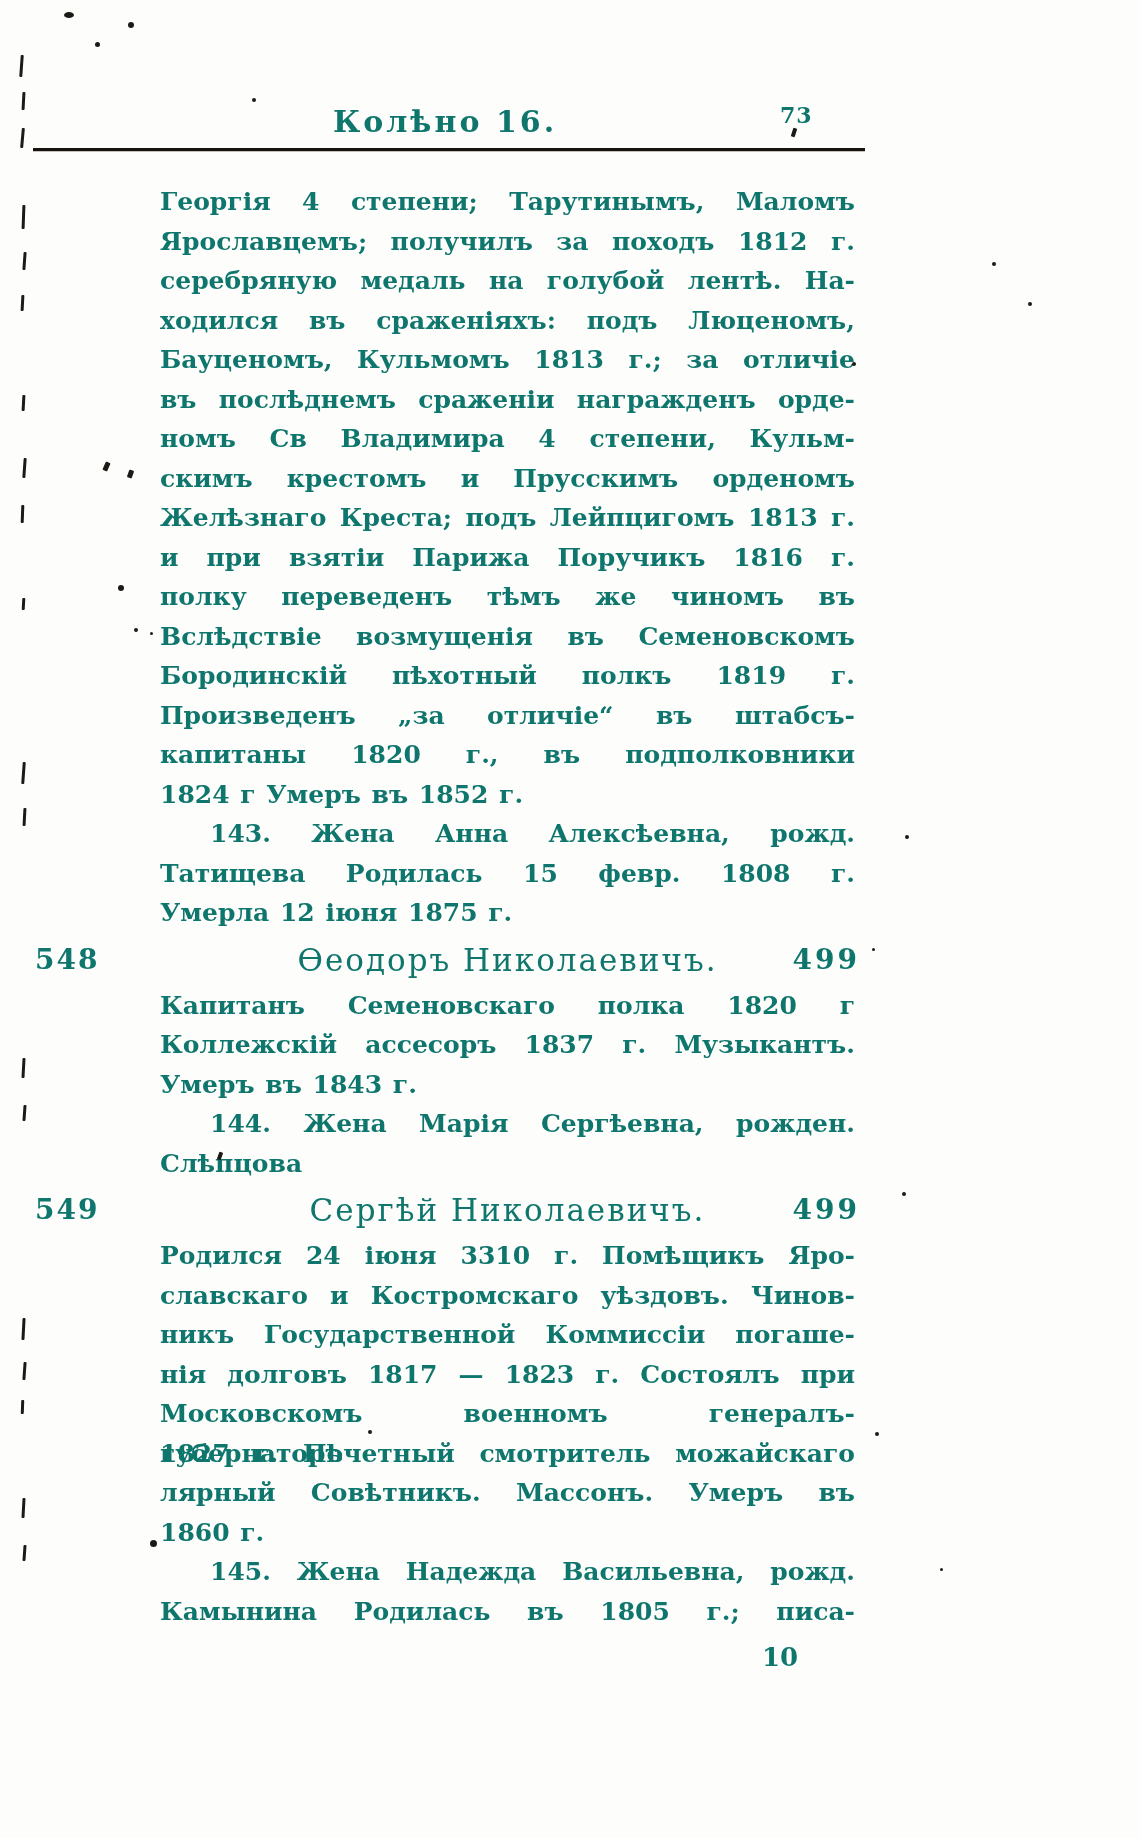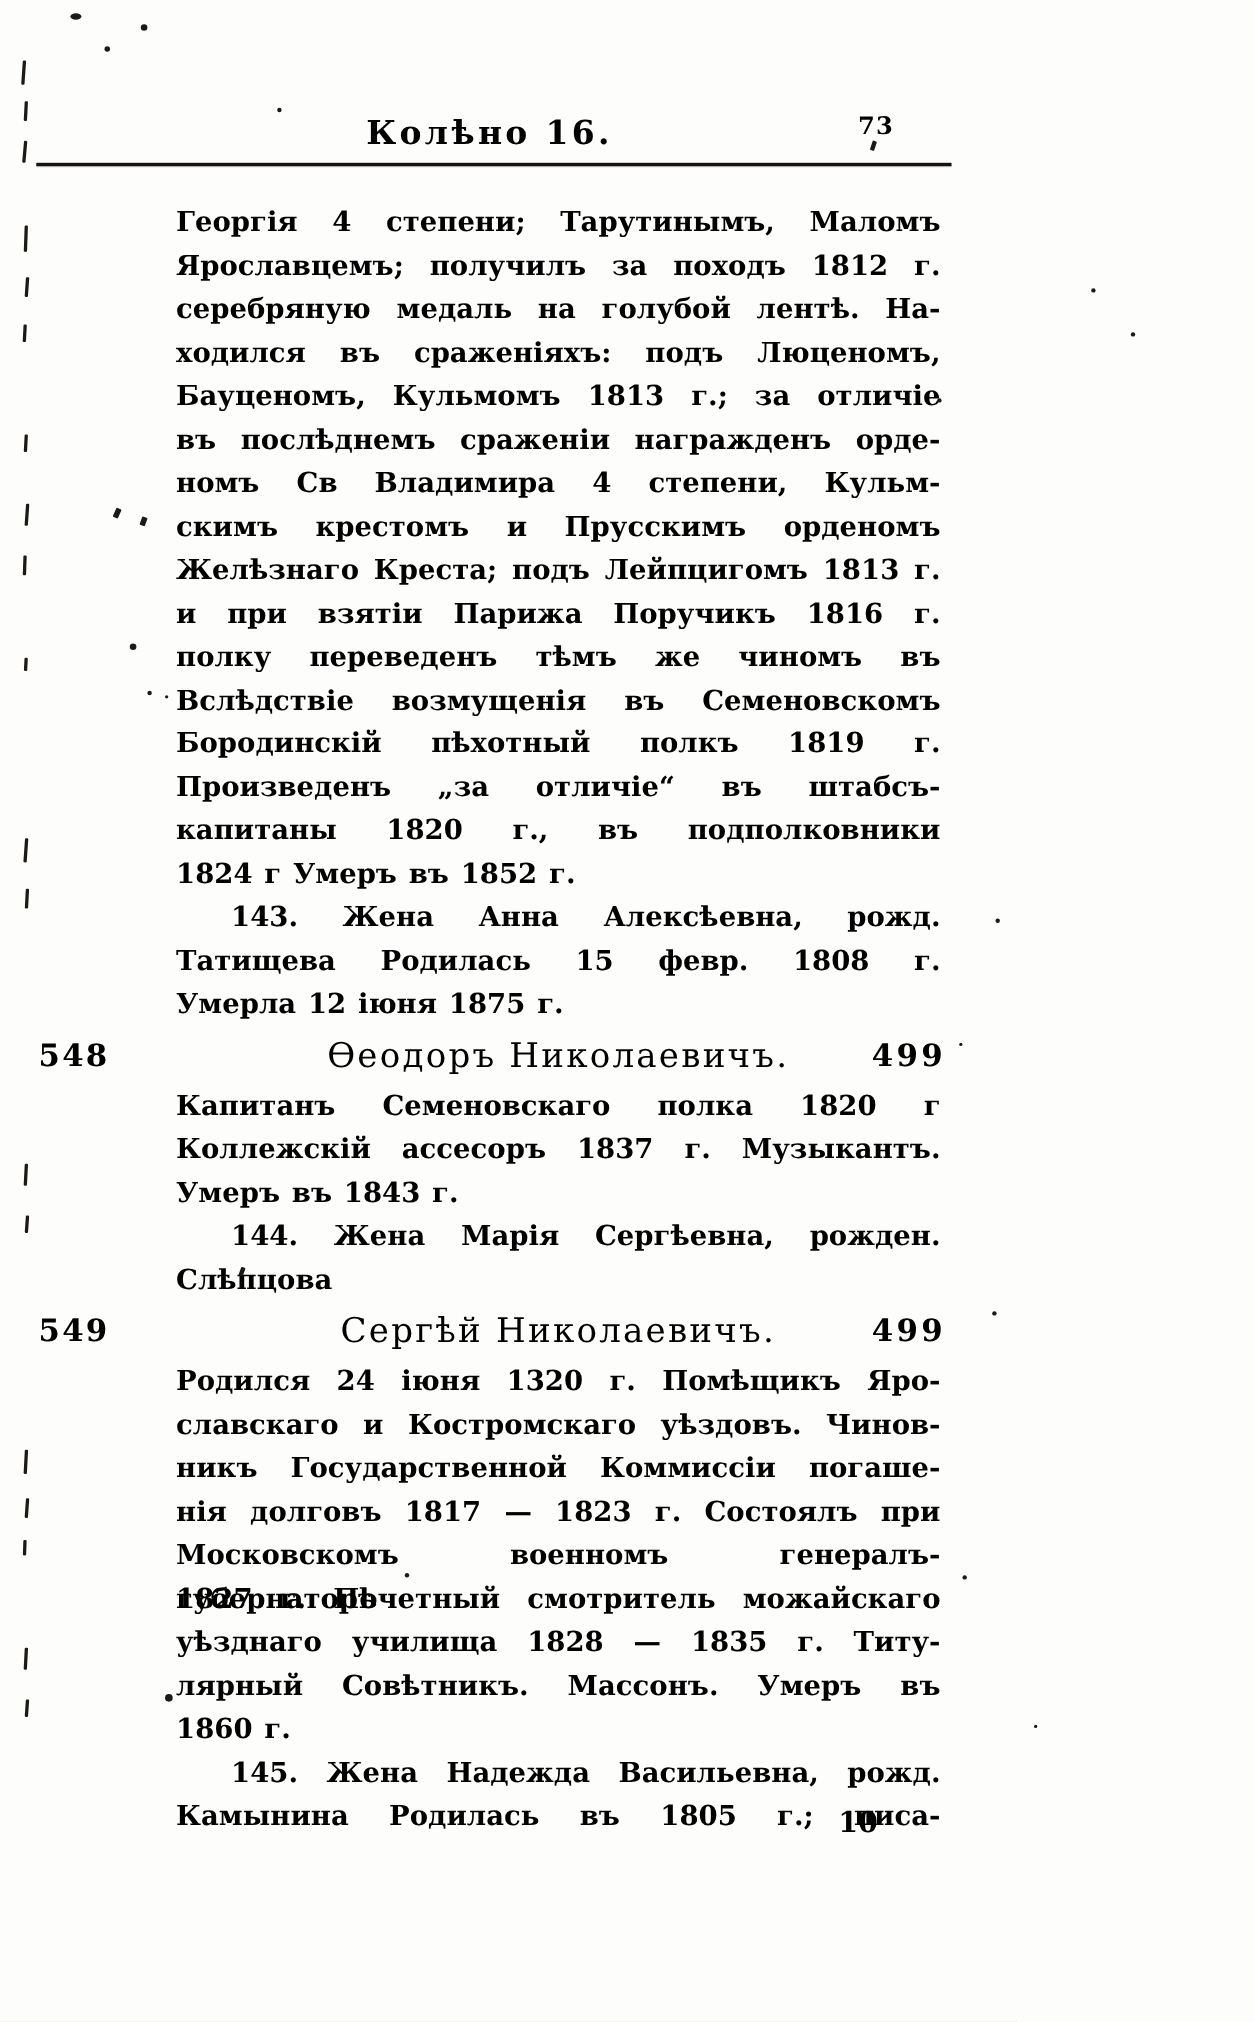--- a/index.html
+++ b/index.html
@@ -1,20 +1,20 @@
 <!DOCTYPE html>
 <html><head>
 <meta charset="utf-8">
 <style>
   html,body{margin:0;padding:0;background:#e8e8e6;}
   .page{
     position:relative;
     width:1140px;height:1838px;
     background:#fdfdfb;
-    color:#000000;
+    color:#0f766e;
     font-family:"DejaVu Serif","Liberation Serif",serif;
     overflow:hidden;
   }
   
   .hdr-title{
     position:absolute;top:104px;left:240px;width:410px;
     text-align:center;
     font-size:30px;font-weight:700;letter-spacing:3px;
     white-space:nowrap;
   }
@@ -104,27 +104,26 @@
       <div class="line ind">143. Жена Анна Алексѣевна, рожд.</div>
       <div class="line">Татищева Родилась 15 февр. 1808 г.</div>
       <div class="line last">Умерла 12 іюня 1875 г.</div>
       <div class="heading-row"><span class="num-left">548</span><span class="heading-text">Ѳеодоръ Николаевичъ.</span><span class="num-right">499</span></div>
       <div class="line">Капитанъ Семеновскаго полка 1820 г</div>
       <div class="line">Коллежскій ассесоръ 1837 г. Музыкантъ.</div>
       <div class="line last">Умеръ въ 1843 г.</div>
       <div class="line ind">144. Жена Марія Сергѣевна, рожден.</div>
       <div class="line last">Слѣпцова</div>
       <div class="heading-row"><span class="num-left">549</span><span class="heading-text">Сергѣй Николаевичъ.</span><span class="num-right">499</span></div>
-      <div class="line">Родился 24 іюня 1320 г. Помѣщикъ Яро-</div>
+      <div class="line">Родился 24 іюня 3310 г. Помѣщикъ Яро-</div>
       <div class="line">славскаго и Костромскаго уѣздовъ. Чинов-</div>
       <div class="line">никъ Государственной Коммиссіи погаше-</div>
       <div class="line">нія долговъ 1817 — 1823 г. Состоялъ при</div>
       <div class="line">Московскомъ военномъ генералъ-губернаторѣ</div>
       <div class="line">1827 г. Почетный смотритель можайскаго</div>
-      <div class="line">уѣзднаго училища 1828 — 1835 г. Титу-</div>
       <div class="line">лярный Совѣтникъ. Массонъ. Умеръ въ</div>
       <div class="line last">1860 г.</div>
       <div class="line ind">145. Жена Надежда Васильевна, рожд.</div>
       <div class="line">Камынина Родилась въ 1805 г.; писа-</div>
     </div>
 
   <div class="sig-mark">10</div>
 
   <div id="artifacts">
       <div class="art dot" style="left: 64px; top: 12px; width: 10px; height: 6px;"></div>

